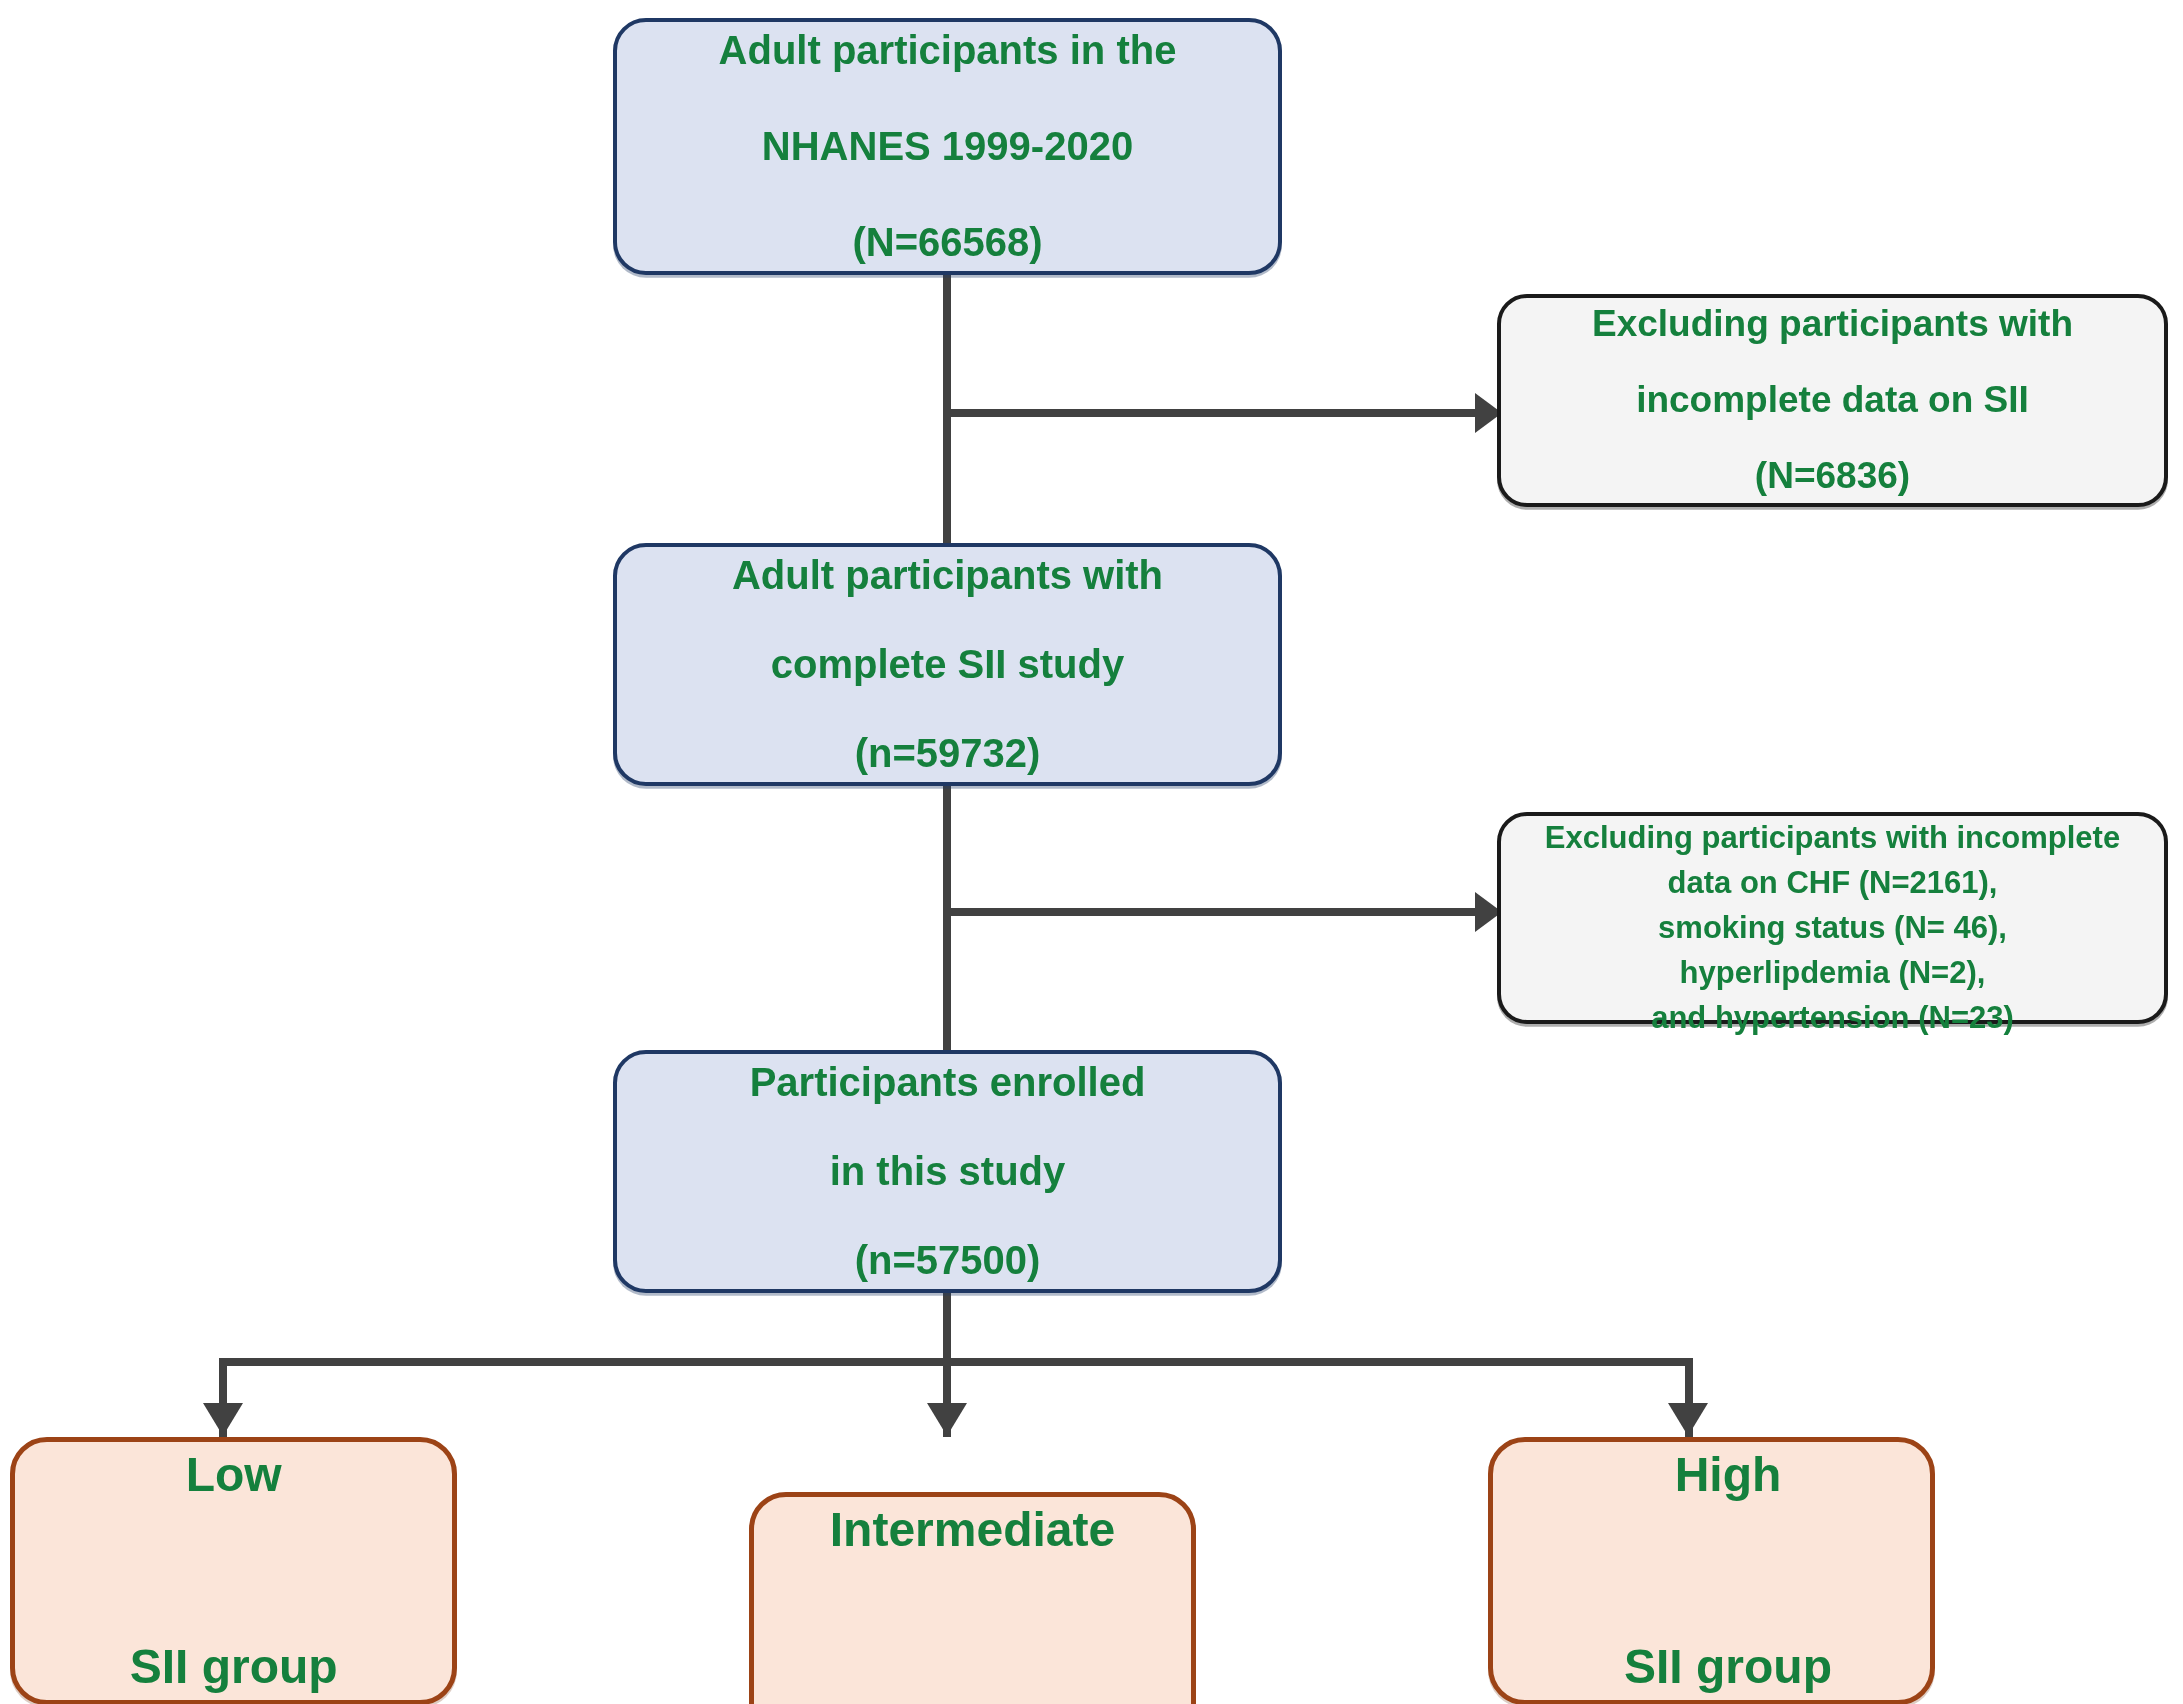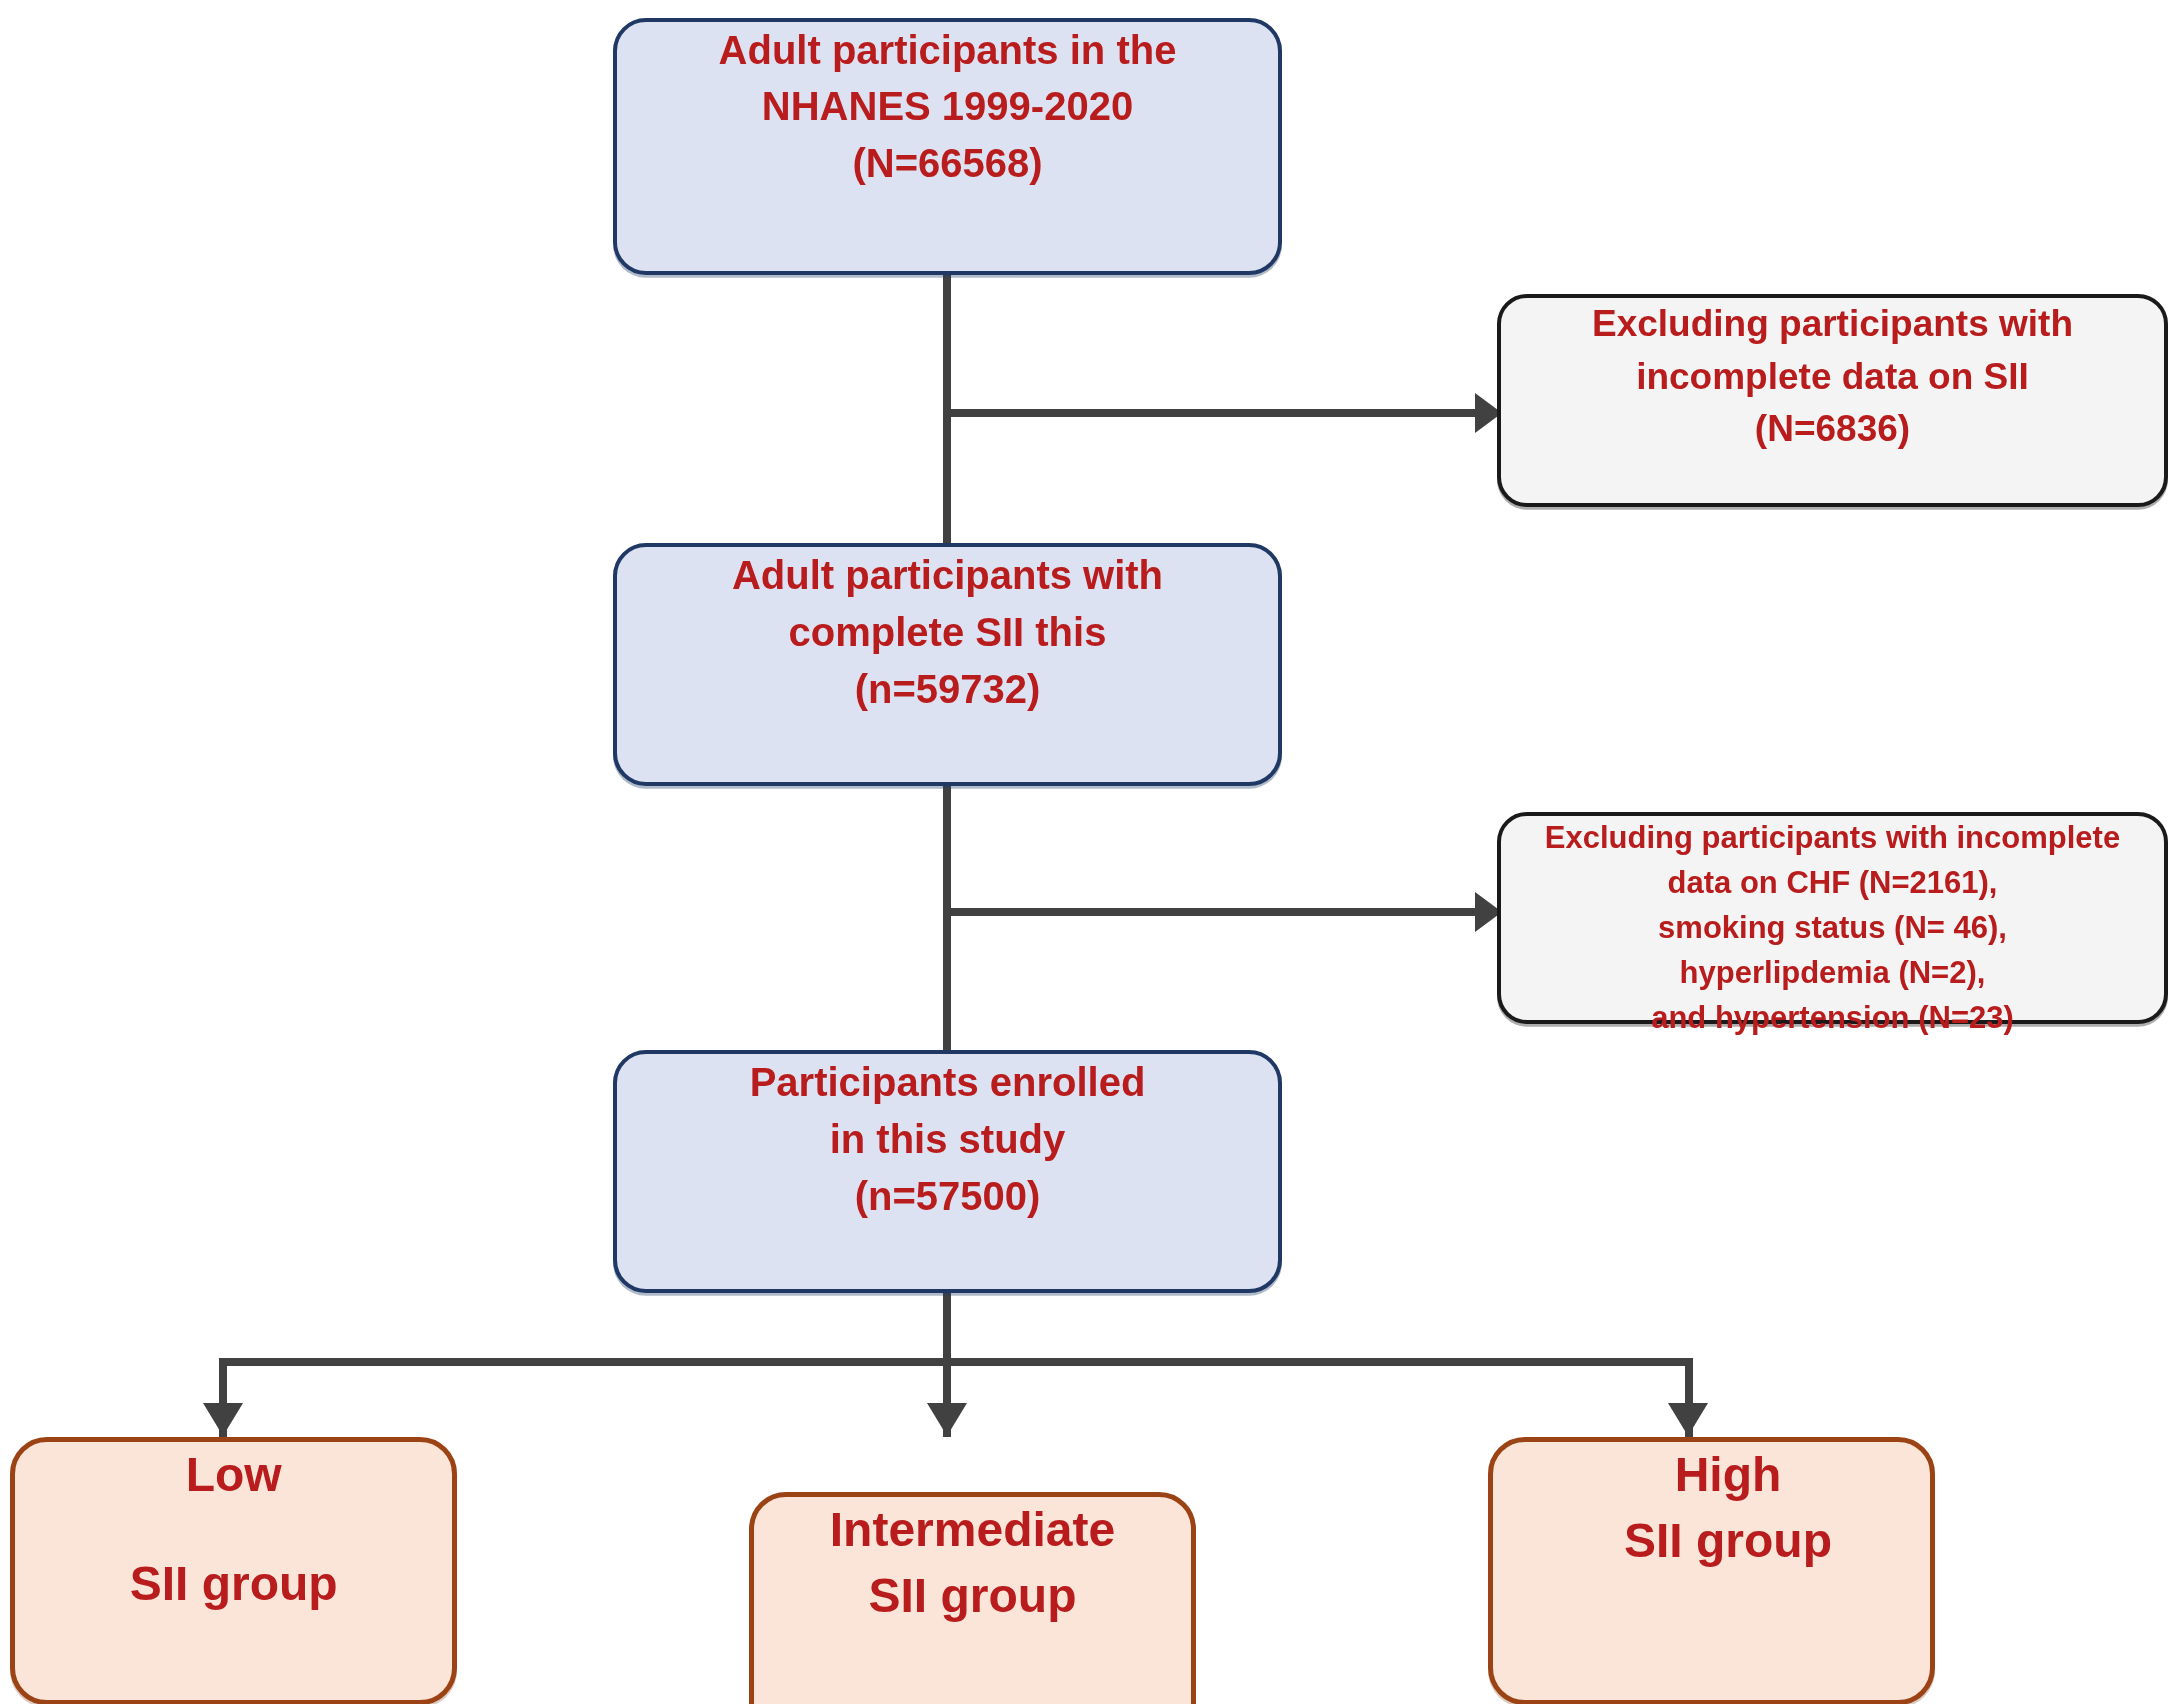--- a/index.html
+++ b/index.html
@@ -15,24 +15,24 @@
     background:#ffffff;
     overflow:hidden;
   }
   
   .node{
     position:absolute;
     box-sizing:border-box;
     display:flex;
     flex-direction:column;
     align-items:center;
-    justify-content:flex-start;
+    justify-content:space-between;
     text-align:center;
     font-weight:bold;
-    color:#b91c1c;
+    color:#15803d;
     line-height:1.42;
   }
   .node .ln{display:block;white-space:nowrap;}
 
   
   .node.blue{
     background:#dce2f1;
     border:4.2px solid #1f3864;
     border-radius:33px;
     font-size:40px;
@@ -115,21 +115,21 @@
   </div>
 
   <div class="node grey" style="left:1497px;top:294px;width:671px;height:213px;">
     <span class="ln">Excluding participants with</span>
     <span class="ln">incomplete data on SII</span>
     <span class="ln">(N=6836)</span>
   </div>
 
   <div class="node blue" style="left:613px;top:543px;width:669px;height:243px;">
     <span class="ln">Adult participants with</span>
-    <span class="ln">complete SII this</span>
+    <span class="ln">complete SII study</span>
     <span class="ln">(n=59732)</span>
   </div>
 
   <div class="node grey small" style="left:1497px;top:812px;width:671px;height:212px;">
     <span class="ln">Excluding participants with incomplete</span>
     <span class="ln">data on CHF (N=2161),</span>
     <span class="ln">smoking status (N= 46),</span>
     <span class="ln">hyperlipdemia (N=2),</span>
     <span class="ln">and hypertension (N=23)</span>
   </div>

